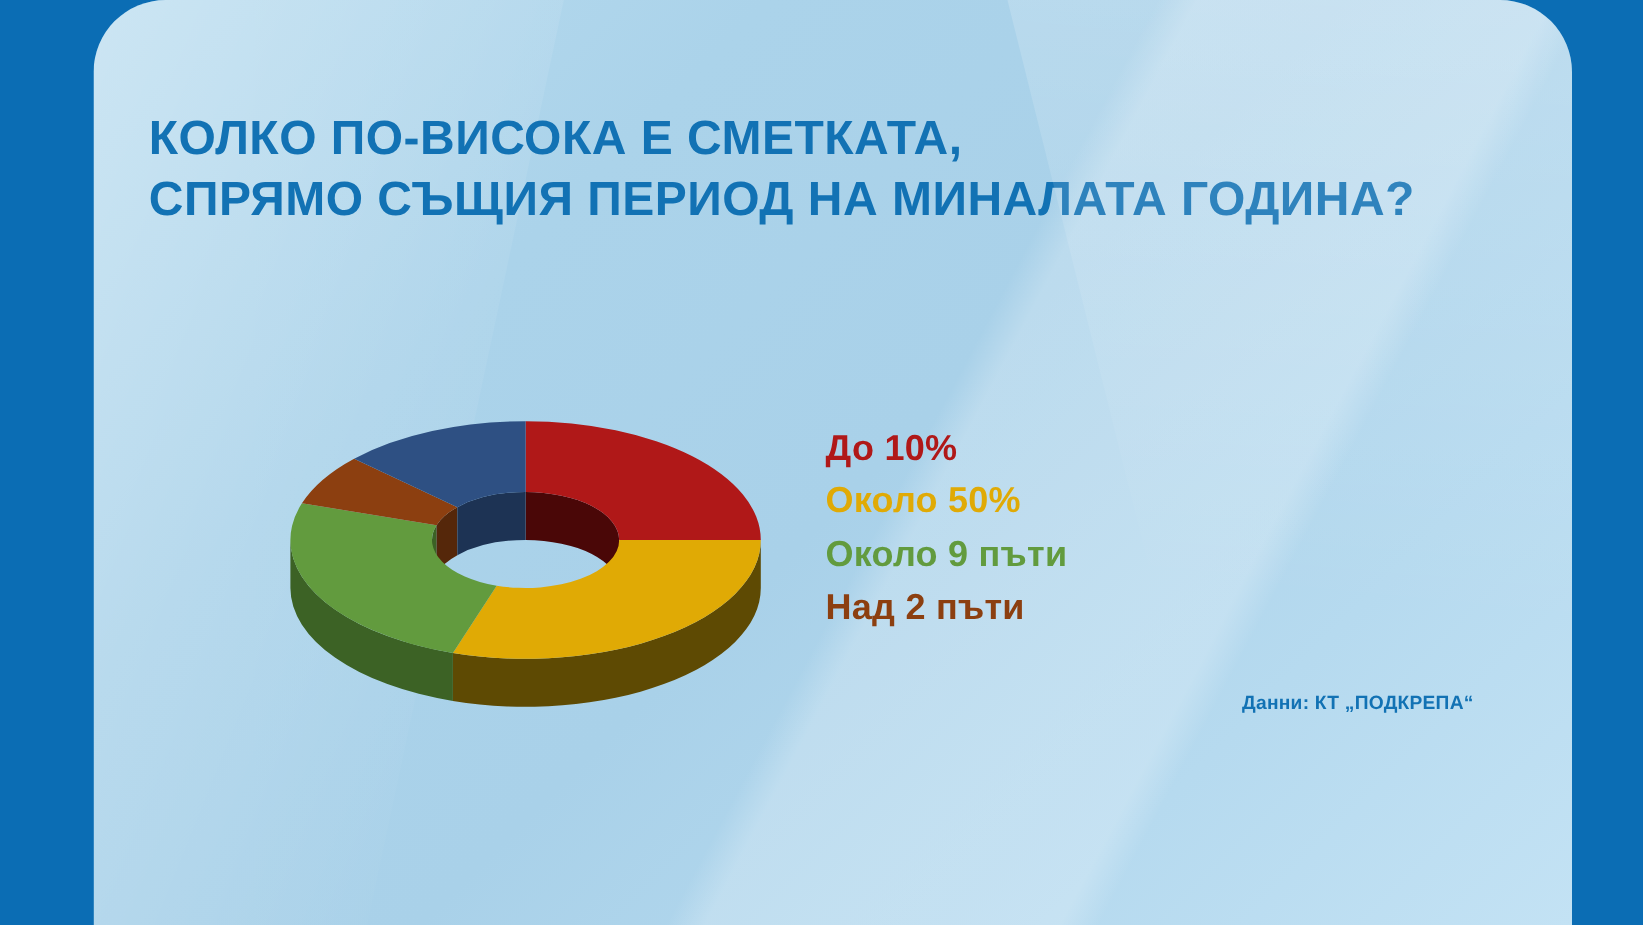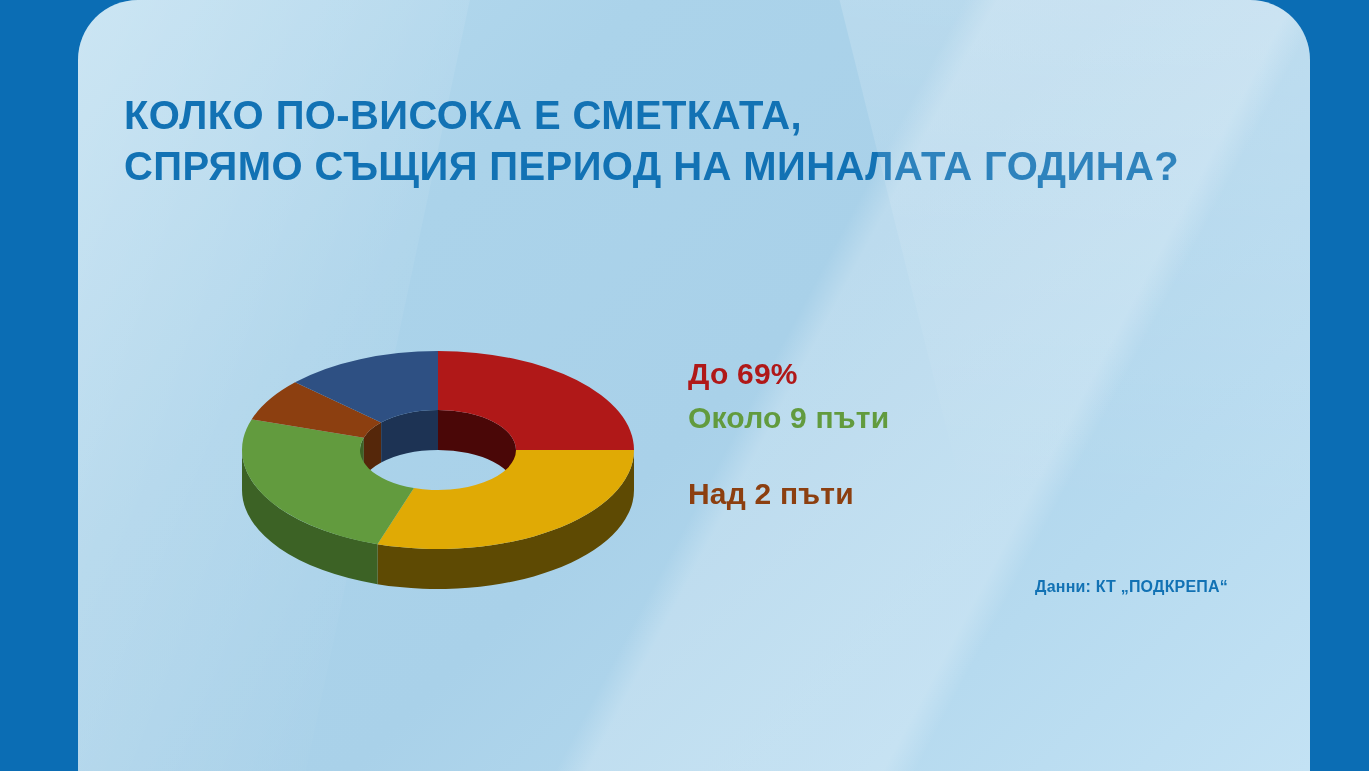--- a/index.html
+++ b/index.html
@@ -92,26 +92,29 @@
             <path d="M416,132A196,99 0 0 1 159.43266910251032,226.1545951132202L195.8966744387541,170.04226065180615A78,40 0 0 0 298,132Z" fill="#e0aa05"></path>
             <path d="M159.43266910251032,226.1545951132202A196,99 0 0 1 33.592922806149915,101.40731755688017L145.81759172897802,119.6393202250021A78,40 0 0 0 195.8966744387541,170.04226065180615Z" fill="#629b3e"></path>
             <path d="M33.592922806149915,101.40731755688017A196,99 0 0 1 77.1221490254033,64.22983651305985L163.1404470611299,104.61811576285247A78,40 0 0 0 145.81759172897802,119.6393202250021Z" fill="#8c3f10"></path>
             <path d="M77.1221490254033,64.22983651305985A196,99 0 0 1 219.99999999999997,33L219.99999999999997,92A78,40 0 0 0 163.1404470611299,104.61811576285247Z" fill="#2e5083"></path>
           </g>
       </svg>
     </div>
 
     <div id="legend">
       <div class="legend-item" style="color: rgb(176, 24, 24);">
-        <span>До 69%</span>
+        <span>До 10%</span>
+      </div>
+      <div class="legend-item" style="color: rgb(224, 170, 5);">
+        <span>Около 50%</span>
       </div>
       <div class="legend-item" style="color: rgb(98, 155, 62);">
         <span>Около 9 пъти</span>
       </div>
-      <div class="legend-item" style="color: rgb(140, 63, 16); margin-top: 31px;">
+      <div class="legend-item" style="color: rgb(140, 63, 16);">
         <span>Над 2 пъти</span>
       </div>
     </div>
 
     <div id="source">Данни: КТ „ПОДКРЕПА“</div>
 
   </div>
 </div>
 
 </body></html>

